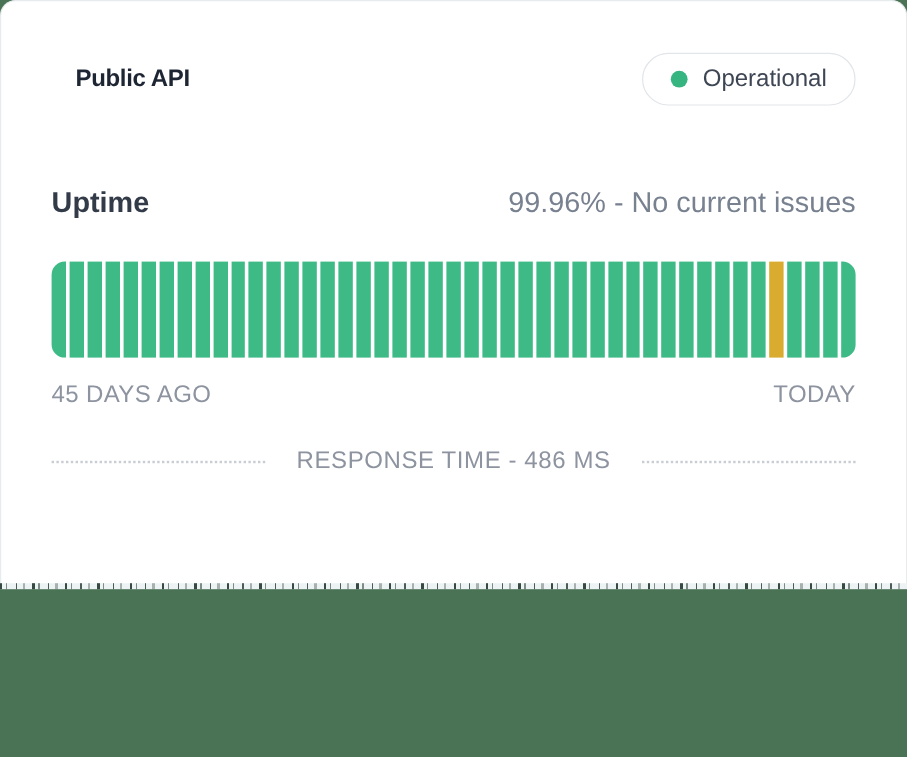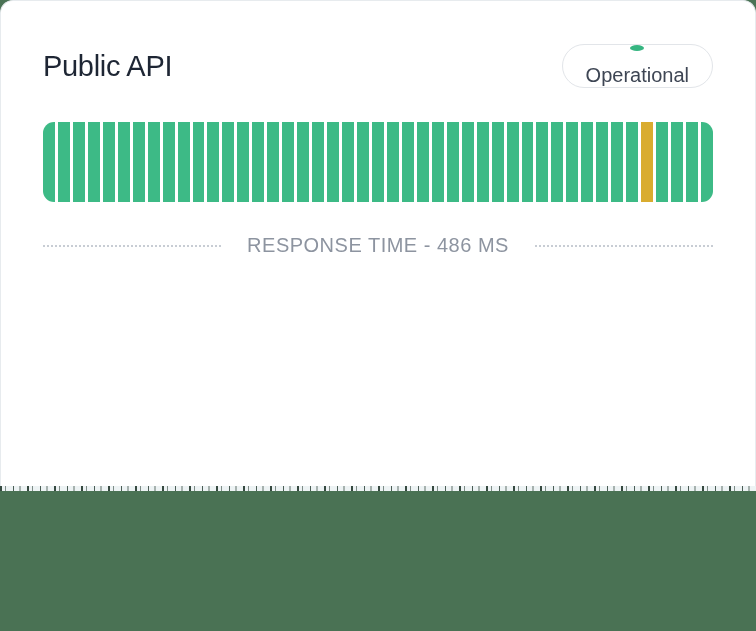--- a/index.html
+++ b/index.html
@@ -33,36 +33,36 @@
     padding: 43px 42px 0 42px;
   }
 
   
   .header-row {
     display: flex;
     justify-content: space-between;
     align-items: center;
   }
   .title {
-    font-size: 29px;
-    font-weight: 400;
+    font-size: 20px;
+    font-weight: 700;
     color: #1e2634;
     letter-spacing: -0.3px;
+    margin-left: 20px;
   }
   .badge {
     display: flex;
     align-items: center;
     gap: 13px;
     height: 44px;
     padding: 0 23px;
     box-sizing: border-box;
     border: 1.5px solid #e2e5e9;
     border-radius: 23px;
     background: #ffffff;
-    flex-direction: column;
   }
   .badge-dot {
     width: 14px;
     height: 14px;
     border-radius: 50%;
     background: #36b581;
   }
   .badge-label {
     font-size: 20px;
     color: #3e4654;
@@ -149,20 +149,24 @@
   <div class="card-body">
 
     <div class="header-row">
       <div class="title">Public API</div>
       <div class="badge">
         <span class="badge-dot" style="background: rgb(54, 181, 129);"></span>
         <span class="badge-label">Operational</span>
       </div>
     </div>
 
+    <div class="uptime-row">
+      <div class="uptime-label">Uptime</div>
+      <div class="uptime-summary">99.96% - No current issues</div>
+    </div>
 
     <div class="bars">
         <div class="bar" style="background: rgb(61, 186, 134);"></div>
         <div class="bar" style="background: rgb(61, 186, 134);"></div>
         <div class="bar" style="background: rgb(61, 186, 134);"></div>
         <div class="bar" style="background: rgb(61, 186, 134);"></div>
         <div class="bar" style="background: rgb(61, 186, 134);"></div>
         <div class="bar" style="background: rgb(61, 186, 134);"></div>
         <div class="bar" style="background: rgb(61, 186, 134);"></div>
         <div class="bar" style="background: rgb(61, 186, 134);"></div>
@@ -198,20 +202,24 @@
         <div class="bar" style="background: rgb(61, 186, 134);"></div>
         <div class="bar" style="background: rgb(61, 186, 134);"></div>
         <div class="bar" style="background: rgb(61, 186, 134);"></div>
         <div class="bar" style="background: rgb(217, 172, 47);"></div>
         <div class="bar" style="background: rgb(61, 186, 134);"></div>
         <div class="bar" style="background: rgb(61, 186, 134);"></div>
         <div class="bar" style="background: rgb(61, 186, 134);"></div>
         <div class="bar" style="background: rgb(61, 186, 134);"></div>
       </div>
 
+    <div class="range-row">
+      <div class="range-label">45 DAYS AGO</div>
+      <div class="range-label">TODAY</div>
+    </div>
 
     <div class="response-row">
       <div class="dotted"></div>
       <div class="response-label">RESPONSE TIME - 486 MS</div>
       <div class="dotted"></div>
     </div>
 
   </div>
 </div>
 

